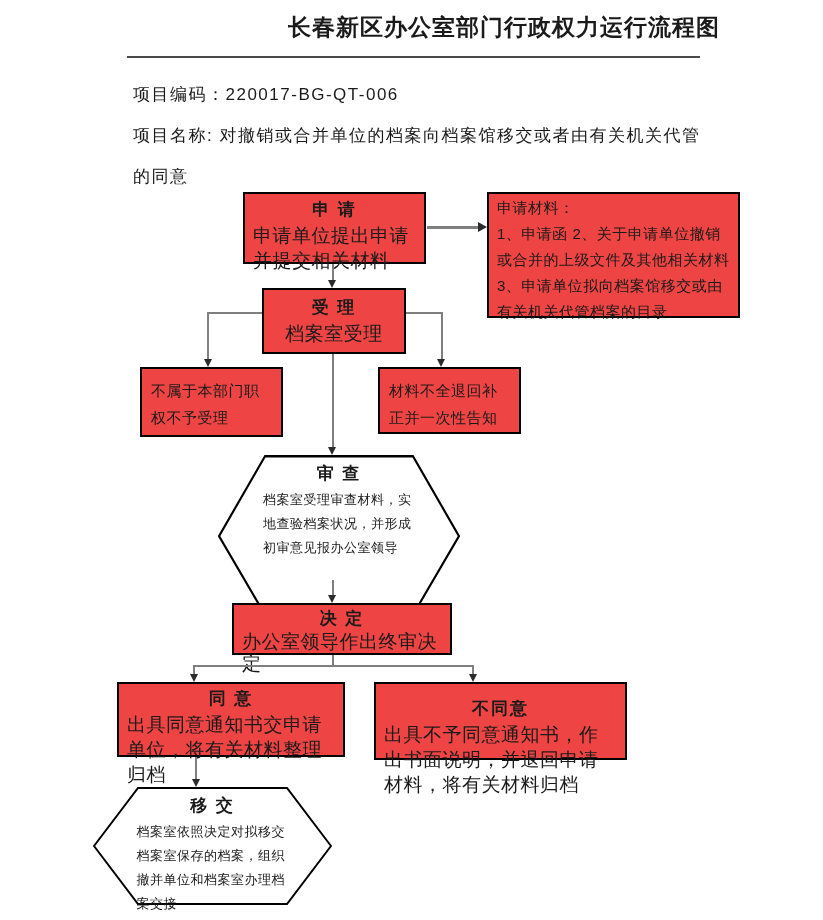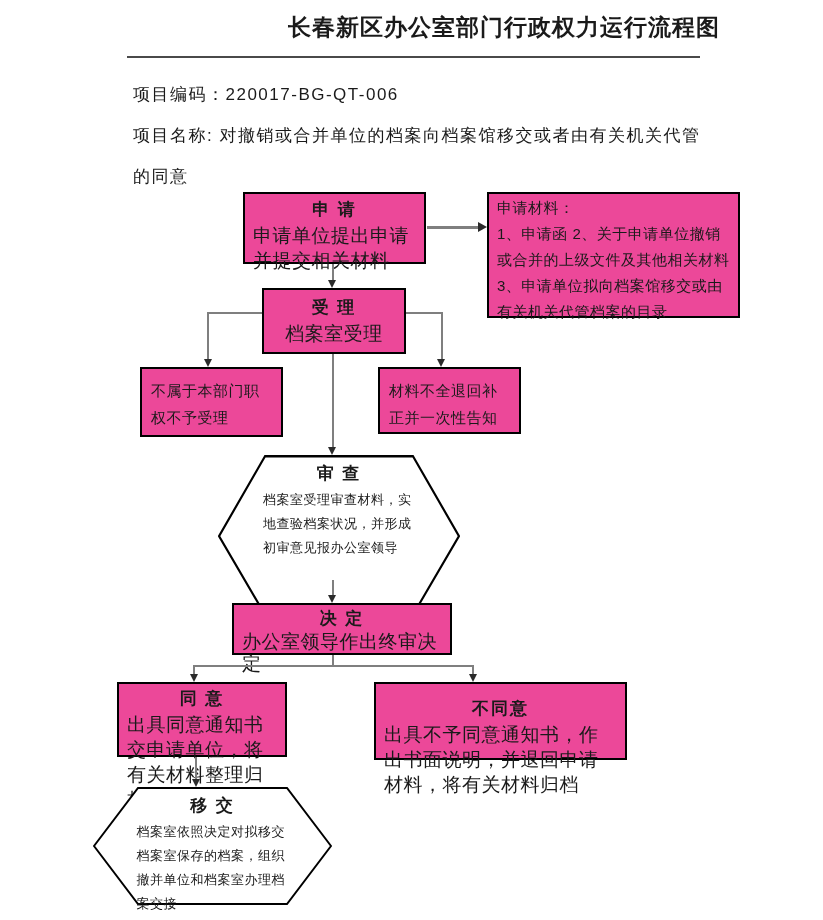--- a/index.html
+++ b/index.html
@@ -14,21 +14,21 @@
   #page{position:relative;width:823px;height:920px;background:var(--bg);overflow:hidden;}
 
   .doc-title{position:absolute;left:107px;top:12px;width:613px;text-align:right;
     font-size:23px;font-weight:700;letter-spacing:1px;}
   .title-divider{position:absolute;left:127px;top:56px;width:573px;height:2px;background:#4a4a4a;}
 
   .meta{position:absolute;left:133px;top:74px;width:577px;font-size:17px;line-height:41px;letter-spacing:1.5px;}
   .meta .row{display:block;}
 
   .node{position:absolute;box-sizing:border-box;}
-  .rect{border:2px solid var(--border);background:#ec4899;}
+  .rect{border:2px solid var(--border);background:#ef4444;}
   .node-title{font-size:17px;font-weight:700;text-align:center;letter-spacing:2px;line-height:26px;}
   .node-body{font-size:19px;line-height:25px;letter-spacing:0.5px;}
 
   .apply-body,.agree-body,.disagree-body,.decision-body{padding:0 8px;text-align:left;}
   .accept-body{text-align:center;}
   .plain-body{padding:8px 9px 0 9px;font-size:15px;line-height:27px;letter-spacing:0.5px;}
 
   .materials{padding:1px 8px;}
   .materials .mat-heading{font-size:15px;line-height:26px;letter-spacing:0.5px;}
   .materials .mat-body{font-size:15px;line-height:26px;letter-spacing:0.5px;}
@@ -88,21 +88,21 @@
       <div class="node-title">审 查</div>
       <div class="hex-body">档案室受理审查材料，实地查验档案状况，并形成初审意见报办公室领导</div>
     </div>
   </div>
 
   <div class="node rect" style="left:232px;top:603px;width:220px;height:52px;padding-top:2px;">
     <div class="node-title" style="line-height:24px;text-align:center;">决 定</div>
     <div class="node-body decision-body" style="line-height:22px;">办公室领导作出终审决定</div>
   </div>
 
-  <div class="node rect" style="left:117px;top:682px;width:170px;height:75px;padding-top:2px;">
+  <div class="node rect" style="left:117px;top:682px;width:228px;height:75px;padding-top:2px;">
     <div class="node-title">同 意</div>
     <div class="node-body agree-body">出具同意通知书交申请单位，将有关材料整理归档</div>
   </div>
 
   <div class="node rect" style="left:374px;top:682px;width:253px;height:78px;padding-top:12px;">
     <div class="node-title">不同意</div>
     <div class="node-body disagree-body">出具不予同意通知书，作出书面说明，并退回申请材料，将有关材料归档</div>
   </div>
 
   <div class="node hex" style="left:93px;top:787px;width:239px;height:118px;">

